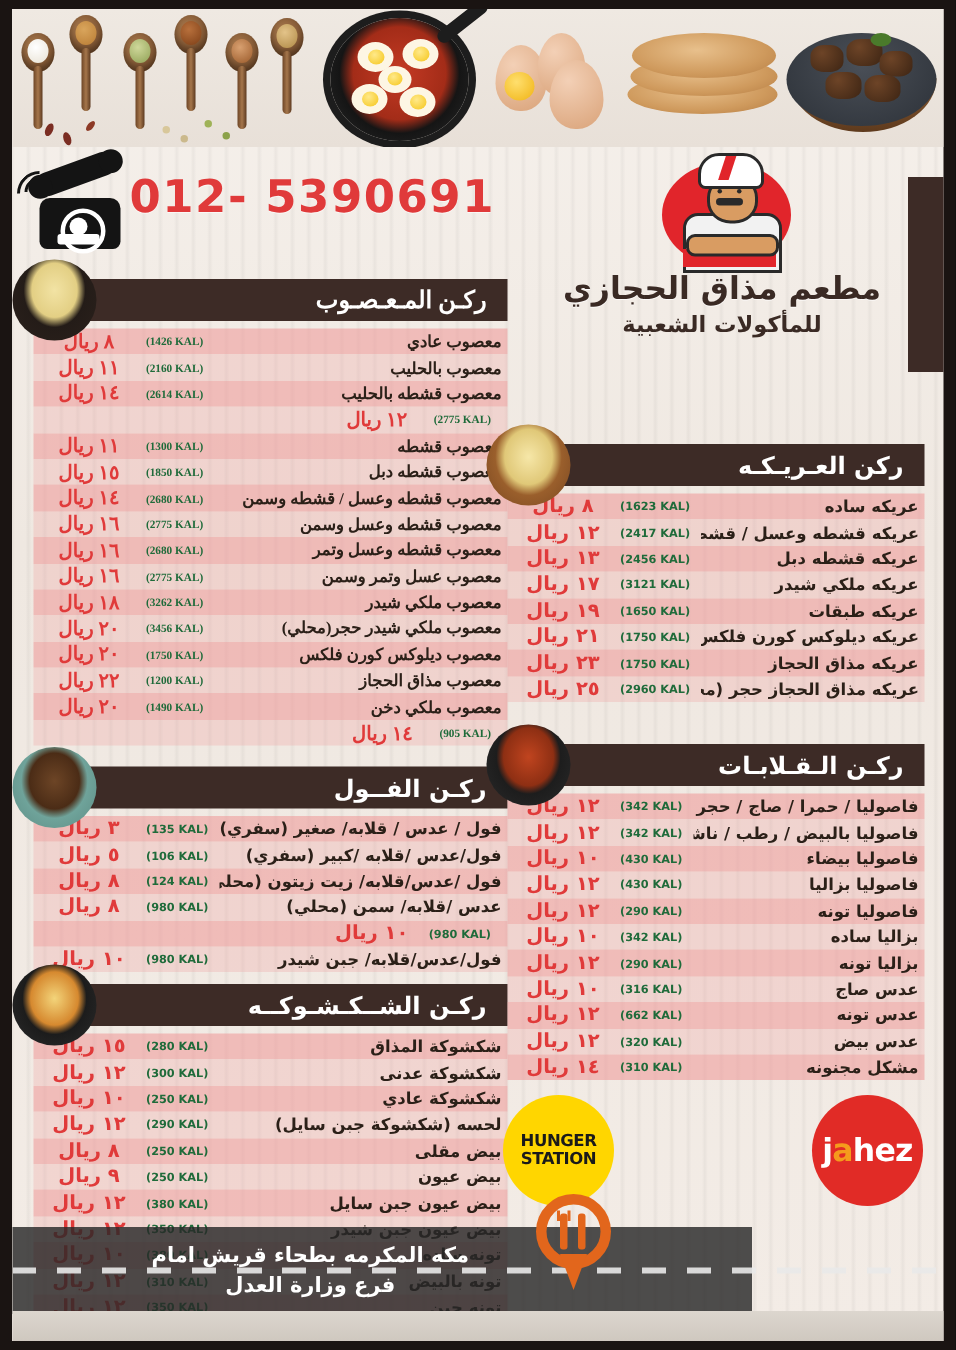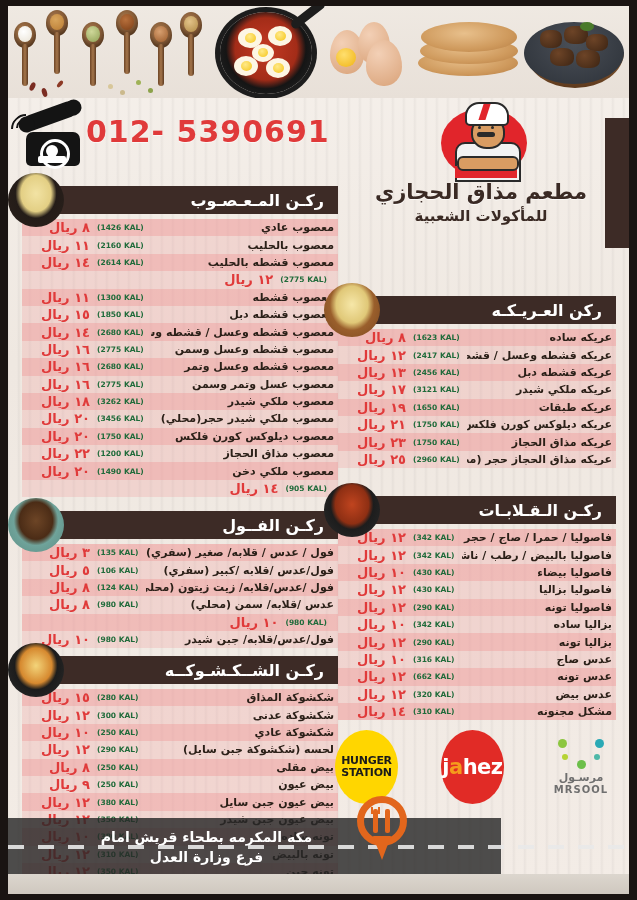--- a/index.html
+++ b/index.html
@@ -185,21 +185,21 @@
   .row.even{background:rgba(238,150,150,0.26);}
   .r-name{
     flex:1 1 auto;text-align:right;font-size:11px;font-weight:bold;color:#2b2018;
     white-space:nowrap;overflow:hidden;
   }
   .r-kal{
     flex:0 0 auto;font-size:7.5px;font-weight:bold;color:#1f6b3a;
     padding:0 7px;direction:ltr;white-space:nowrap;
   }
   .r-price{
-    flex:0 0 62px;text-align:right;font-size:13px;font-weight:bold;color:#e03a3a;
+    flex:0 0 62px;text-align:center;font-size:13px;font-weight:bold;color:#e03a3a;
     white-space:nowrap;direction:rtl;
   }
 
   
   .partners{
     position:absolute;right:14px;bottom:88px;width:280px;height:78px;
     display:flex;align-items:center;justify-content:space-between;direction:ltr;gap:43px;
   }
   .p-hunger{
     width:74px;height:74px;border-radius:50%;background:#ffd600;
@@ -368,21 +368,21 @@
         <div class="eye" style="left:49px;"></div>
         <div class="eye" style="left:62px;"></div>
         <div class="mustache"></div>
         <div class="hat"></div>
         <div class="hatstripe"></div>
       </div>
       <div class="brand-1">مطعم مذاق الحجازي</div>
       <div class="brand-2">للمأكولات الشعبية</div>
     </div>
 
-    <div class="sec" style="left:14px;top:180px;width:316px;">
+    <div class="sec" style="left:14px;top:180px;width:316px;font-family:Liberation Serif, serif;">
       <div class="sec-head">
         <div class="sec-pic pic-maasoub"></div>
         <div class="sec-title">ركـن المـعـصـوب</div>
       </div>
       <div class="rows">
           <div class="row odd">
             <div class="r-name">معصوب عادي</div>
             <div class="r-kal">(1426 KAL)</div>
             <div class="r-price">٨ ريال</div>
           </div>
@@ -679,31 +679,20 @@
 
     <div class="partners">
       <div class="p-hunger">
         <span>HUNGER</span>
         <span>STATION</span>
       </div>
       <div class="p-jahez">
         <span>j</span>
           <b>a</b>
           <span>hez</span>
-      </div>
-      <div class="p-mrsool">
-        <div class="mrsool-mark">
-          <div class="mm" style="left:0;top:0;width:9px;height:9px;background:#8cc63f;"></div>
-          <div class="mm" style="left:37px;top:0;width:9px;height:9px;background:#2aa9b5;"></div>
-          <div class="mm" style="left:19px;top:21px;width:9px;height:9px;background:#6cbf4a;"></div>
-          <div class="mm" style="left:4px;top:15px;width:6px;height:6px;background:#b6d334;"></div>
-          <div class="mm" style="left:36px;top:15px;width:6px;height:6px;background:#4fb8a8;"></div>
-        </div>
-        <div class="mrsool-ar">مرسـول</div>
-        <div class="mrsool-en">MRSOOL</div>
       </div>
     </div>
 
     <div class="addr">
       <div class="dashes"></div>
       <div class="addr-txt">
         <div>مكه المكرمه بطحاء قريش امام</div>
         <div>فرع وزارة العدل</div>
       </div>
       <div class="pin">

